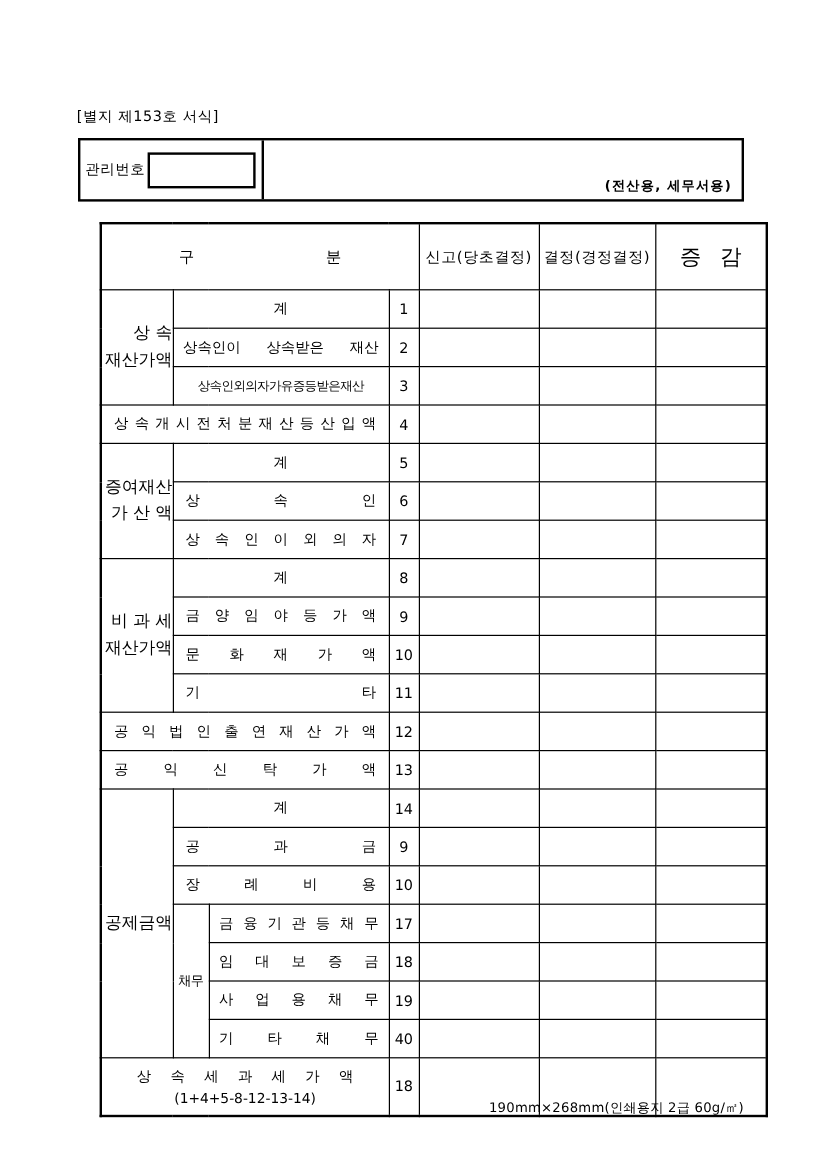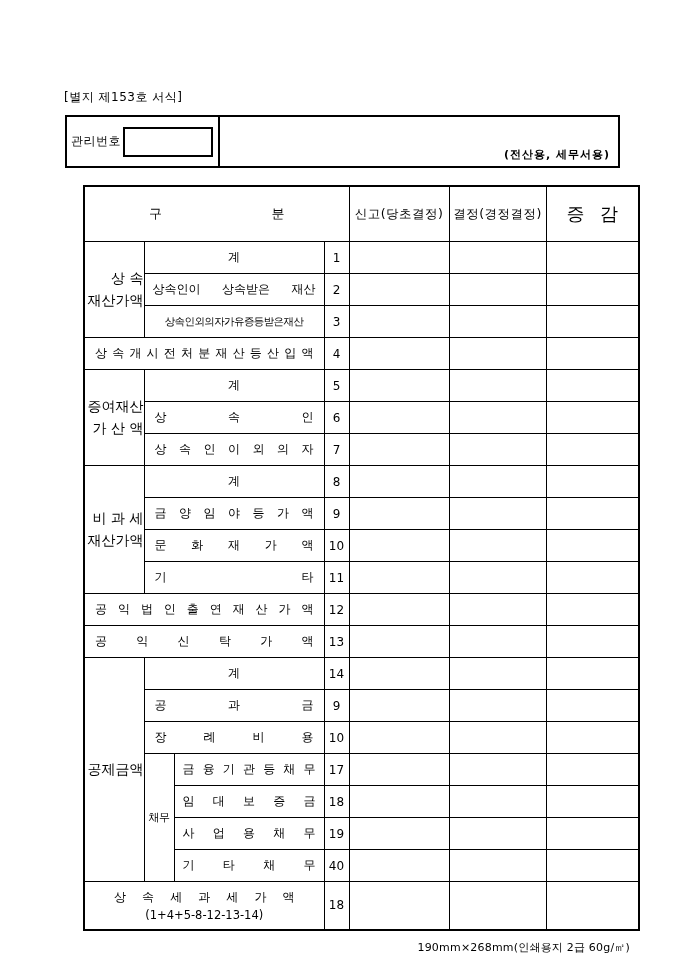--- a/index.html
+++ b/index.html
@@ -38,21 +38,21 @@
   td.j  { text-align:justify; text-align-last:justify; padding:0 10px;margin-top:28px; }
   td.j2 { text-align:justify; text-align-last:justify; padding:0 8px; }
   td.c  { text-align:center; }
   td.small { font-size:10.5px; letter-spacing:-0.6px; text-align:center; padding:0 1px; }
   td.num { text-align:center; font-size:12px; }
   td.data { background:#fff; }
   td.total-cell { padding:2px 15px; }
   .total-line1 { text-align:justify; text-align-last:justify; padding:0 14px; font-size:12px; }
   .total-line2 { text-align:center; font-size:11.5px; margin-top:2px; }
 
-  .footer-note { position:absolute; right:50px; top:916px; font-size:11px; letter-spacing:0.2px;margin-top:24px; }
+  .footer-note { position:absolute; right:60px; top:916px; font-size:11px; letter-spacing:0.2px; }
 </style>
 </head>
 <body>
 
 <div class="page">
 
   <div class="form-label">[별지 제153호 서식]</div>
 
   <div class="header-box">
     <div class="mgmt">

